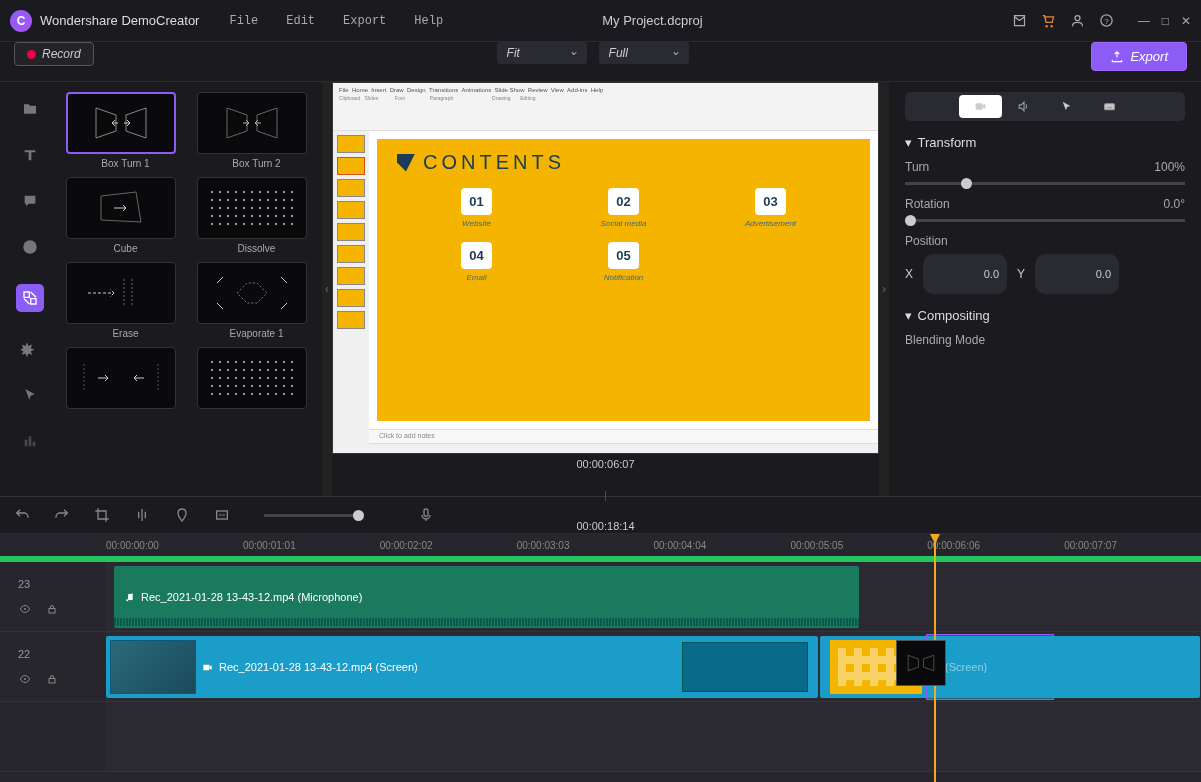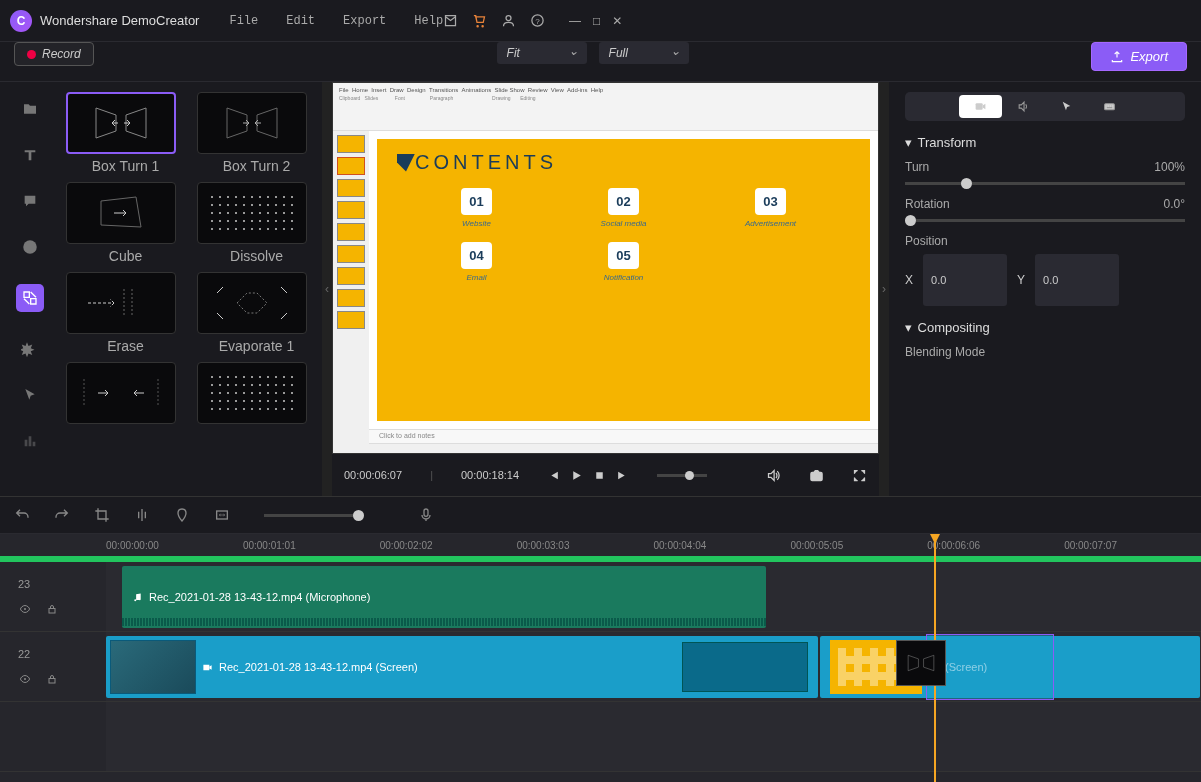--- a/index.html
+++ b/index.html
@@ -22,57 +22,57 @@
   .export-btn { background: #8b5cf6; border: 1px solid #a568ff; color: #fff; padding: 6px 18px; border-radius: 4px; display: flex; align-items: center; gap: 6px; font-size:13px;}
   .main { display: flex; height: 414px; }
   .left-rail { width: 60px; background: #1a1a1f; display: flex; flex-direction: column; align-items: center; padding-top: 18px; gap: 28px; }
   .rail-icon { width: 20px; height: 18px; color: #777; cursor:pointer; display:flex; align-items:center; justify-content:center;}
   .rail-icon.active { background: #8b5cf6; color: #fff; border-radius: 5px; padding: 6px; width:28px; height:28px;}
   .trans-panel { width: 262px; background: #1a1a1f; padding: 10px 6px; overflow:hidden;}
   .trans-grid { display: grid; grid-template-columns: 1fr 1fr; gap: 8px 12px; }
   .trans-item { text-align: center; }
   .trans-thumb { width: 110px; height: 62px; background: #0a0a0c; border-radius: 4px; margin-bottom: 4px; display:flex; align-items:center; justify-content:center; border:1px solid #333; position:relative;}
   .trans-thumb.selected { border: 2px solid #8b5cf6; }
-  .trans-label { color: #aaa; font-size: 14px; }
+  .trans-label { color: #aaa; font-size: 10px; }
   .collapse-left { width: 10px; background: #222; display:flex; align-items:center; justify-content:center; color:#666;}
   .preview { flex: 1; background: #1a1a1f; padding: 0 0 4px 0; display: flex; flex-direction: column; }
   .pv-canvas { flex: 1; background: #fff; margin: 0 0 4px 0; display:flex; flex-direction:column; border:1px solid #333;}
   .ppt-ribbon { height:48px; background:#f3f3f3; border-bottom:1px solid #ddd; font-size:6px; color:#555; padding:4px 6px; display:flex; flex-direction:column; gap:2px;}
   .ppt-body { flex:1; display:flex; }
   .ppt-thumbs { width:36px; background:#f0f0f0; display:flex; flex-direction:column; gap:4px; padding:4px;}
   .ppt-th { width:28px; height:18px; background:#f5b400; border:1px solid #888;}
   .ppt-th.sel{ border:1.5px solid #d05020;}
   .ppt-slide { flex:1; background:#f5b400; margin:8px; padding:12px 20px; position:relative;}
-  .ppt-title{ font-size:20px; font-weight:500; color:#1a3c5a; letter-spacing:4px; margin-bottom:14px; display:flex; align-items:center; gap:0;}
+  .ppt-title{ font-size:20px; font-weight:500; color:#1a3c5a; letter-spacing:4px; margin-bottom:14px; display:flex; align-items:center; gap:8px;}
   .ppt-logo{ width:18px; height:18px; background:#1a3c5a; clip-path: polygon(0 0, 100% 0, 50% 100%, 0 50%);}
   .ppt-grid { display:grid; grid-template-columns:repeat(3,1fr); gap:14px 28px; padding:0 20px;}
   .ppt-cell{ text-align:center;}
   .ppt-num{ background:#fff; border-radius:4px; padding:6px 8px; font-weight:bold; color:#1a3c5a; font-size:13px; display:inline-block; min-width:30px;}
   .ppt-cap{ font-size:8px; color:#3a6a8a; margin-top:4px; font-style:italic;}
   .ppt-notes{ height:14px; background:#f8f8f8; border-top:1px solid #ddd; font-size:7px; color:#888; padding:2px 10px;}
   .ppt-status{ height:10px; background:#f0f0f0; border-top:1px solid #ddd;}
-  .pv-controls { height: 34px; background: #1a1a1f; display: flex; align-items: center; padding: 0 12px; gap: 28px; color: #ccc; font-size:11px;}
+  .pv-controls { height: 34px; background: #1a1a1f; display: flex; align-items: center; padding: 0 12px; gap: 19px; color: #ccc; font-size:11px;flex-direction:column;}
   .pv-sep { color:#555;}
   .pv-icons { display:flex; gap:10px; }
   .pv-icons svg { width:13px; height:13px; fill:#ccc;}
   .vol-slider { width:50px; height:3px; background:#444; position:relative;}
   .vol-slider::after{ content:""; position:absolute; left:55%; top:-3px; width:9px; height:9px; border-radius:50%; background:#ccc;}
   .collapse-right{ width:10px; background:#222; display:flex; align-items:center; justify-content:center; color:#666;}
   .props { width: 312px; background: #1a1a1f; padding: 10px 16px; }
   .prop-tabs { display: flex; justify-content: center; gap: 0; margin-bottom: 14px; background:#2a2a32; border-radius:5px; padding:3px;}
   .prop-tab { padding: 5px 14px; border-radius: 4px; cursor:pointer; display:flex; align-items:center; justify-content:center;}
   .prop-tab.active { background: #fff; }
   .prop-tab svg { width:15px; height:13px;}
   .section { margin-bottom: 14px; }
   .sec-header { display: flex; align-items: center; gap: 6px; font-size: 13px; color: #ddd; margin-bottom: 10px; font-weight:500;}
   .sec-row { display: flex; justify-content: space-between; align-items: center; color: #aaa; font-size: 12px; margin-bottom: 6px;}
   .slider { width: 100%; height: 3px; background: #444; position: relative; margin: 8px 0 12px;}
   .slider-knob { position:absolute; top:-4px; width:11px; height:11px; border-radius:50%; background:#ccc;}
   .pos-inputs { display: flex; gap: 10px; align-items:center;}
-  .pos-input { background: #2a2a32; border: none; color: #ccc; padding: 20px 8px; width: 84px; border-radius: 3px; font-size:11px;}
+  .pos-input { background: #2a2a32; border: none; color: #ccc; padding: 14px 8px; width: 84px; border-radius: 10px; font-size:11px;text-align:right;}
   .timeline-toolbar { height: 38px; background: #1a1a1f; display: flex; align-items: center; padding: 0 14px; gap: 24px; border-top:1px solid #333; border-bottom:1px solid #2a2a30;}
   .tl-icon { color: #888; cursor:pointer; width:16px; height:16px;}
   .zoom-slider { width: 100px; height: 3px; background: #444; position: relative; margin-left:10px;}
   .zoom-slider::after{ content:""; position:absolute; right:0; top:-4px; width:11px; height:11px; border-radius:50%; background:#ccc;}
   .timeline { background: #26262c; height: 248px; position: relative; overflow:hidden;}
   .ruler { height: 28px; background: #26262c; display: flex; padding-left: 106px; position:relative; border-bottom:6px solid #22c55e;}
   .tick { width: 137px; color: #888; font-size: 10px; padding-top: 6px;}
   .tracks { position: relative; }
   .track-row { height: 70px; display: flex; border-bottom: 1px solid #333; position:relative;}
   .track-head { width: 106px; background: #26262c; display: flex; flex-direction:column; justify-content: center; padding-left: 18px; gap:12px; color:#888;}
@@ -98,20 +98,21 @@
 
 <div class="titlebar">
   <div class="logo">C</div>
   <div class="app-name">Wondershare DemoCreator</div>
   <div class="menu">
     <div class="menu-item">File</div>
     <div class="menu-item">Edit</div>
     <div class="menu-item">Export</div>
     <div class="menu-item">Help</div>
   </div>
+  <div class="project-name">My Project.dcproj</div>
   <div class="title-right">
     <svg viewBox="0 0 24 24">
         <path d="M4 4h16v16H4z" fill="none" stroke="currentColor" stroke-width="2"></path>
         <path d="M4 6l8 6 8-6" fill="none" stroke="currentColor" stroke-width="2"></path>
       </svg>
     <svg viewBox="0 0 24 24" style="color:#e8833a">
         <path d="M6 6h14l-2 9H8zM8 15l-2-11H3m6 16a1 1 0 100 2 1 1 0 000-2m8 0a1 1 0 100 2 1 1 0 000-2" fill="none" stroke="currentColor" stroke-width="2"></path>
       </svg>
     <svg viewBox="0 0 24 24">
         <circle cx="12" cy="8" r="4" fill="none" stroke="currentColor" stroke-width="2"></circle>
@@ -443,21 +444,21 @@
               <path d="M12 5c5 0 9 5 9 7s-4 7-9 7-9-5-9-7 4-7 9-7z" fill="none" stroke="#888" stroke-width="2"></path>
               <circle cx="12" cy="12" r="2"></circle>
             </svg>
             <svg width="12" height="14" viewBox="0 0 24 24" fill="#888">
               <rect x="6" y="11" width="12" height="9" fill="none" stroke="#888" stroke-width="2"></rect>
               <path d="M9 11V8a3 3 0 016 0v3" fill="none" stroke="#888" stroke-width="2"></path>
             </svg>
           </div>
         </div>
         <div class="track-body">
-          <div class="clip audio" style="left:16px;width:644px">
+          <div class="clip audio" style="left:8px;width:745px">
             <svg width="11" height="11" viewBox="0 0 24 24" fill="#fff">
               <path d="M9 18V5l10-2v13M9 18a2 2 0 11-4 0 2 2 0 014 0zm10-2a2 2 0 11-4 0 2 2 0 014 0z"></path>
             </svg>
             <span>Rec_2021-01-28 13-43-12.mp4 (Microphone)</span>
             <div class="wave"></div>
           </div>
         </div>
       </div>
       <div class="track-row">
         <div class="track-head">

